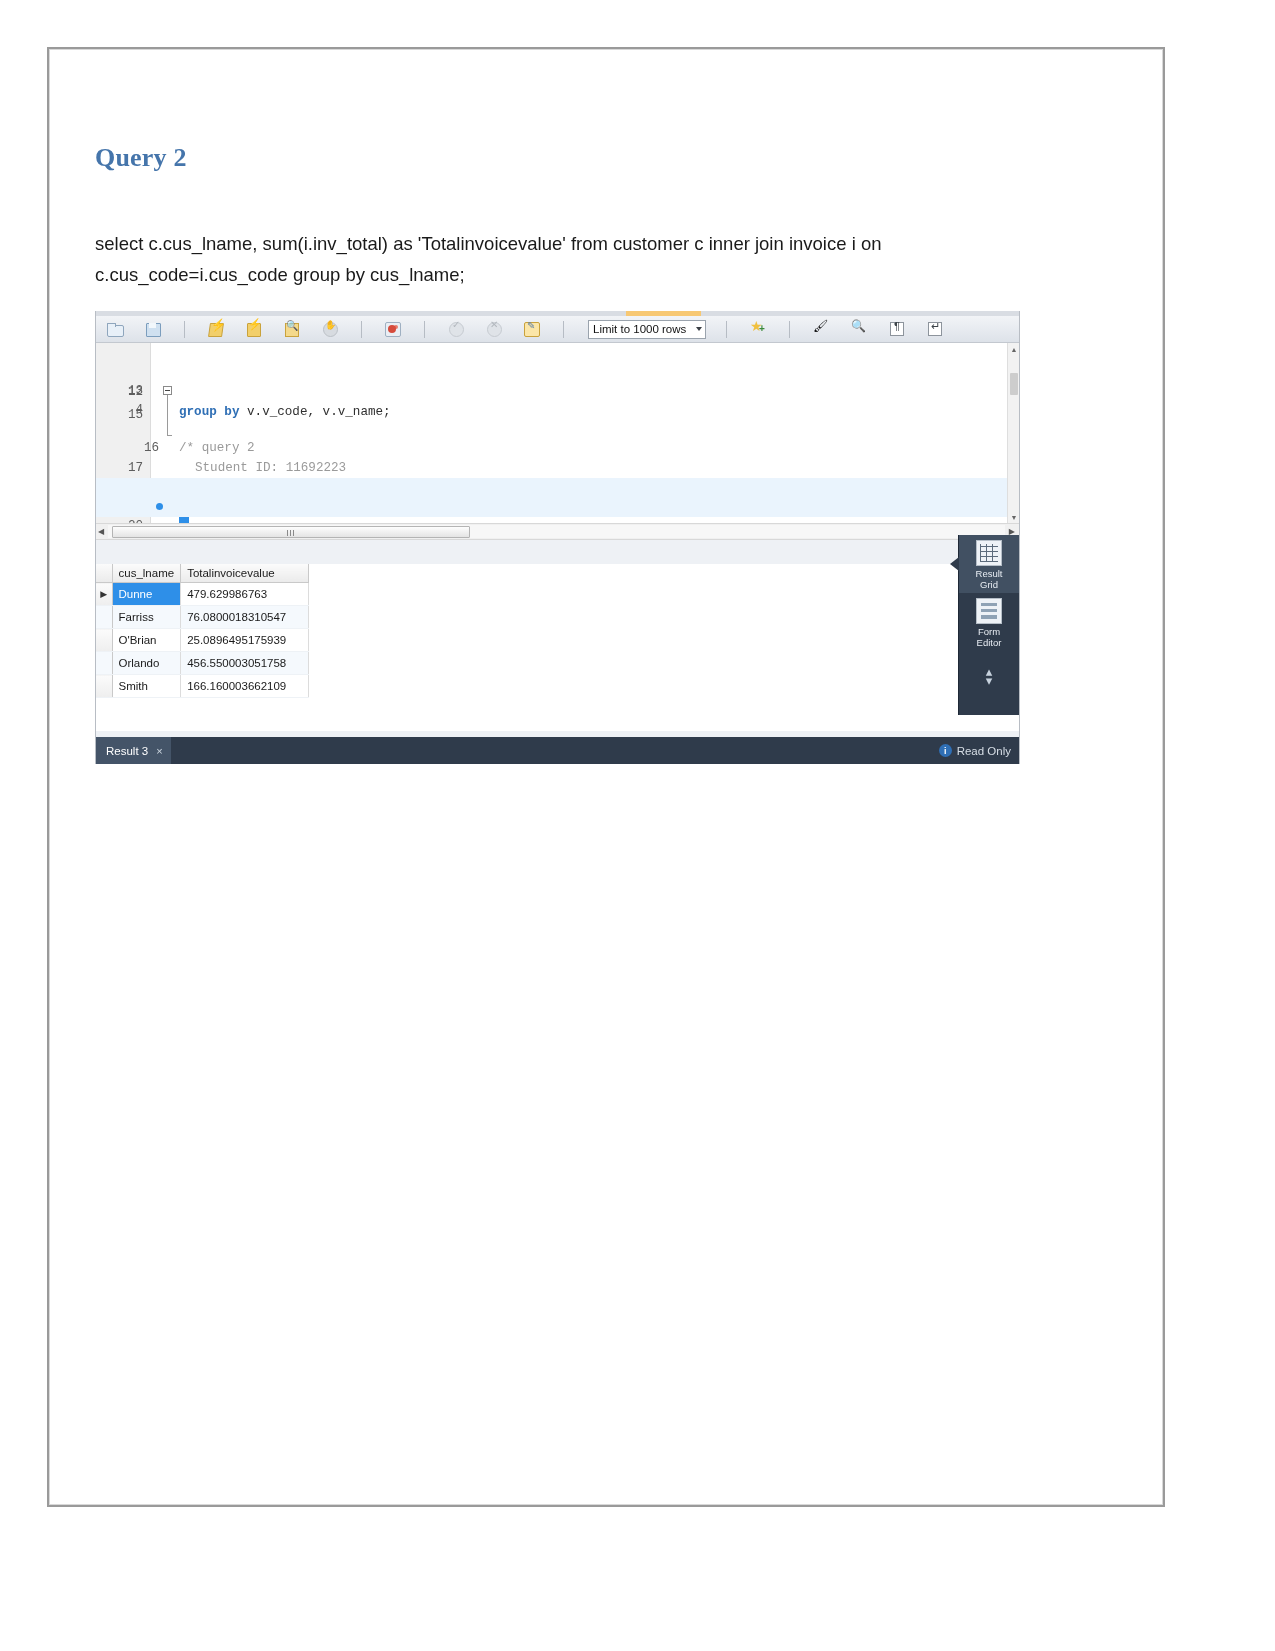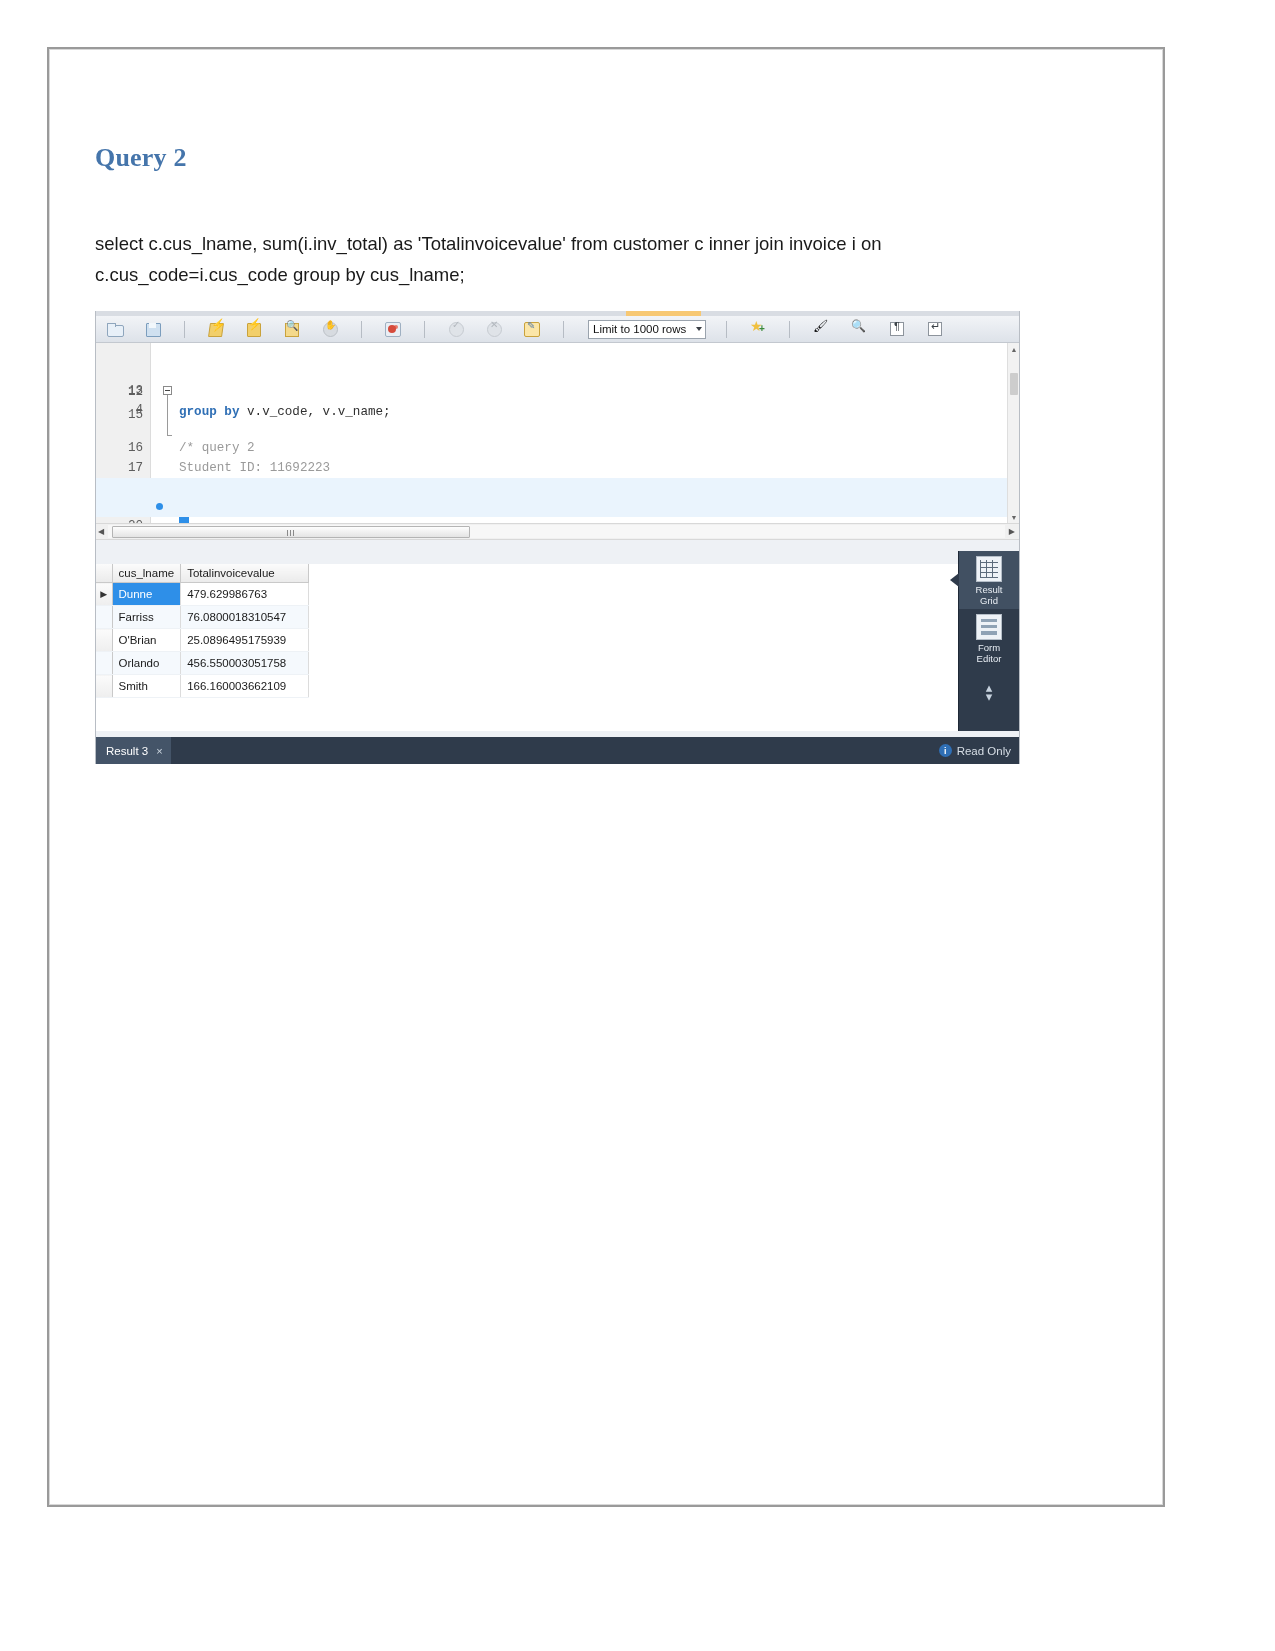--- a/index.html
+++ b/index.html
@@ -303,21 +303,21 @@
     padding:0; color:#333; font-size:9px;
   }
   #rg-table td.sel {
     background:#2e8fe8; color:#ffffff;
   }
   .col-lname { width:66px; }
   .col-total { width:128px; }
 
   
   #rg-sidepanel {
-    position:absolute; right:0; top:240px; width:61px; height:180px;
+    position:absolute; right:0; top:224px; width:61px; height:180px;
     background:#2f3b4b;
     border-left:1px solid #1e2836;
   }
   .sp-item {
     position:relative; width:100%;
     display:flex; flex-direction:column; align-items:center;
     padding:5px 0 3px 0; color:#e8edf3; font-size:9.5px; line-height:11px; text-align:center;
   }
   .sp-item.active { background:#415062; }
   .sp-ic {
@@ -459,21 +459,21 @@
       <span class="lineno">4</span>
       <span class="fold-box" style="top:4px;"></span>
       <span class="codetext cmt">/* query 2</span>
     </div>
 
     <div class="code-line" style="top:44px;">
       <span class="lineno">15</span>
       <span class="codetext"></span>
     </div>
 
-    <div class="code-line" style="top:77.2px;">
+    <div class="code-line" style="top:77.2px;margin-left:16px;">
       <span class="lineno">16</span>
       <span class="codetext cmt">Student ID: 11692223</span>
     </div>
 
     <div class="code-line" style="top:96.5px;">
       <span class="lineno">17</span>
       <span class="codetext cmt">Student Name: Jangam sai nitesh reddy</span>
     </div>
 
     <div class="code-line" style="top:115.8px;">

